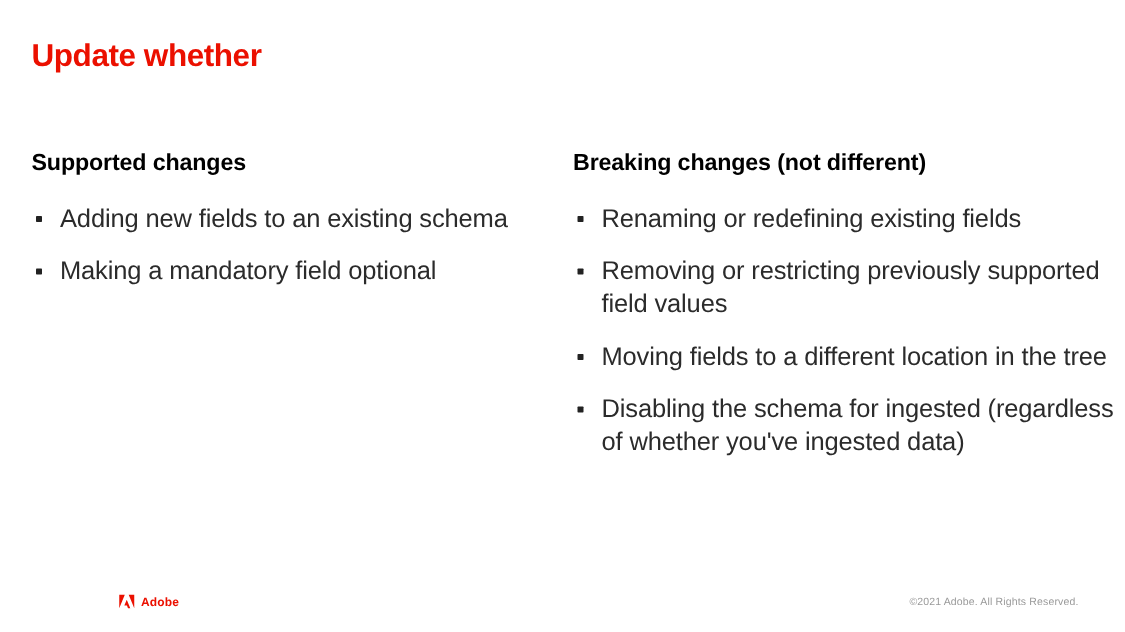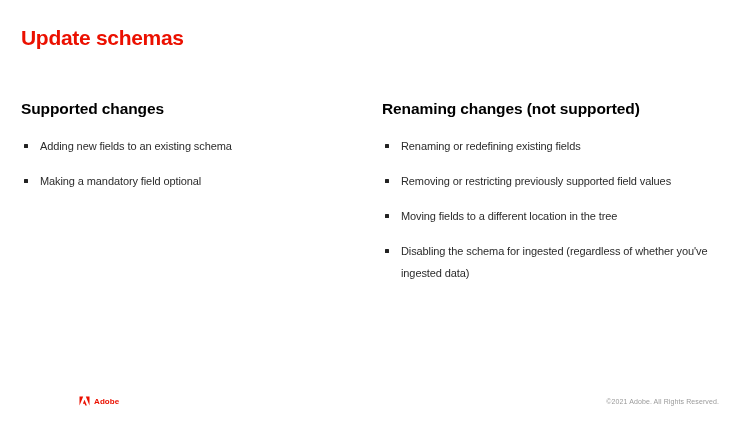--- a/index.html
+++ b/index.html
@@ -33,21 +33,21 @@
     line-height: 20px;
     margin-bottom: 16px;
     letter-spacing: -0.1px;
   }
   ul.bullets { list-style: none; }
   ul.bullets li {
     display: flex;
     align-items: flex-start;
     line-height: 22px;
     margin-bottom: 13px;
-    font-size: 11px;
+    font-size: 17px;
     color: #2b2b2b;
     letter-spacing: -0.1px;
   }
   .bullet-marker {
     flex: 0 0 19px;
     padding-left: 3px;
     margin-top: 0;
   }
   .bullet-marker::before {
     content: "";
@@ -85,38 +85,38 @@
     right: 31px;
     top: 3px;
     font-size: 7px;
     color: #9a9a9a;
     letter-spacing: 0.1px;
   }
 </style>
 </head>
 <body>
 
-<h1 class="slide-title">Update schemas</h1>
+<h1 class="slide-title">Update whether</h1>
 
 <section class="col col-left">
   <h2>Supported changes</h2>
   <ul class="bullets">
       <li>
         <span class="bullet-marker"></span>
         <span class="li-text">Adding new fields to an existing schema</span>
       </li>
       <li>
         <span class="bullet-marker"></span>
         <span class="li-text">Making a mandatory field optional</span>
       </li>
     </ul>
 </section>
 
 <section class="col col-right">
-  <h2>Renaming changes (not supported)</h2>
+  <h2>Breaking changes (not different)</h2>
   <ul class="bullets">
       <li>
         <span class="bullet-marker"></span>
         <span class="li-text">Renaming or redefining existing fields</span>
       </li>
       <li>
         <span class="bullet-marker"></span>
         <span class="li-text">Removing or restricting previously supported field values</span>
       </li>
       <li>

